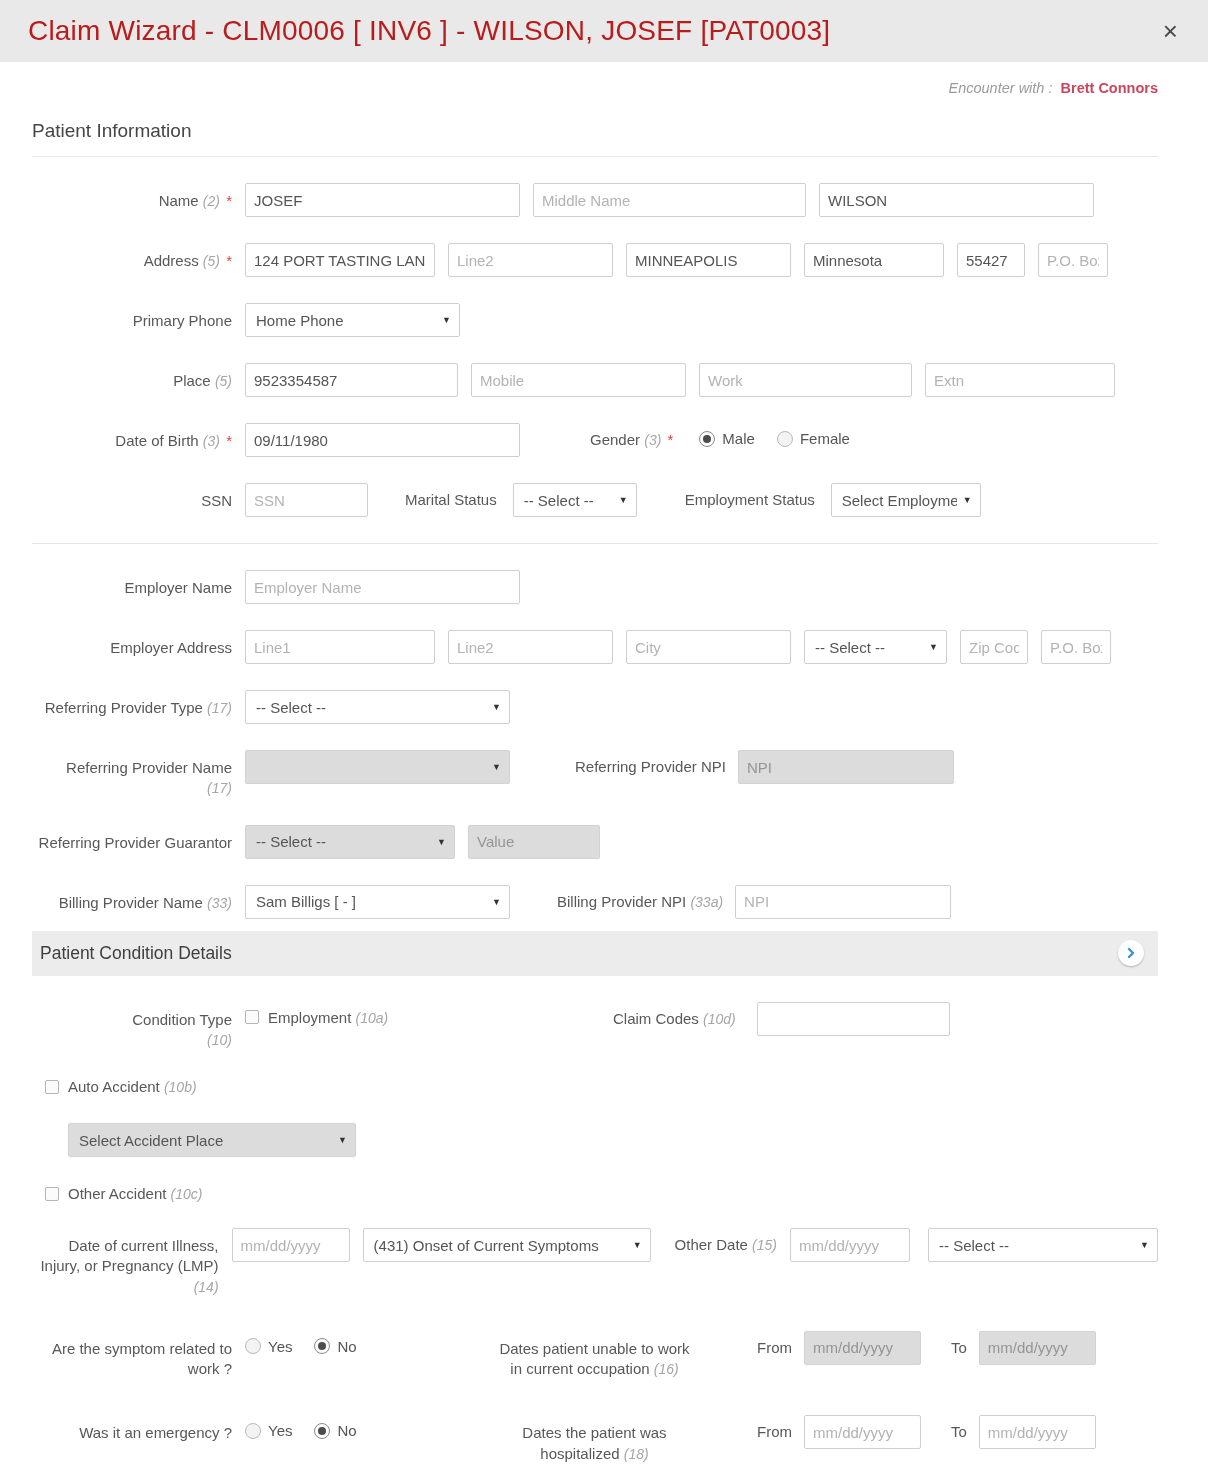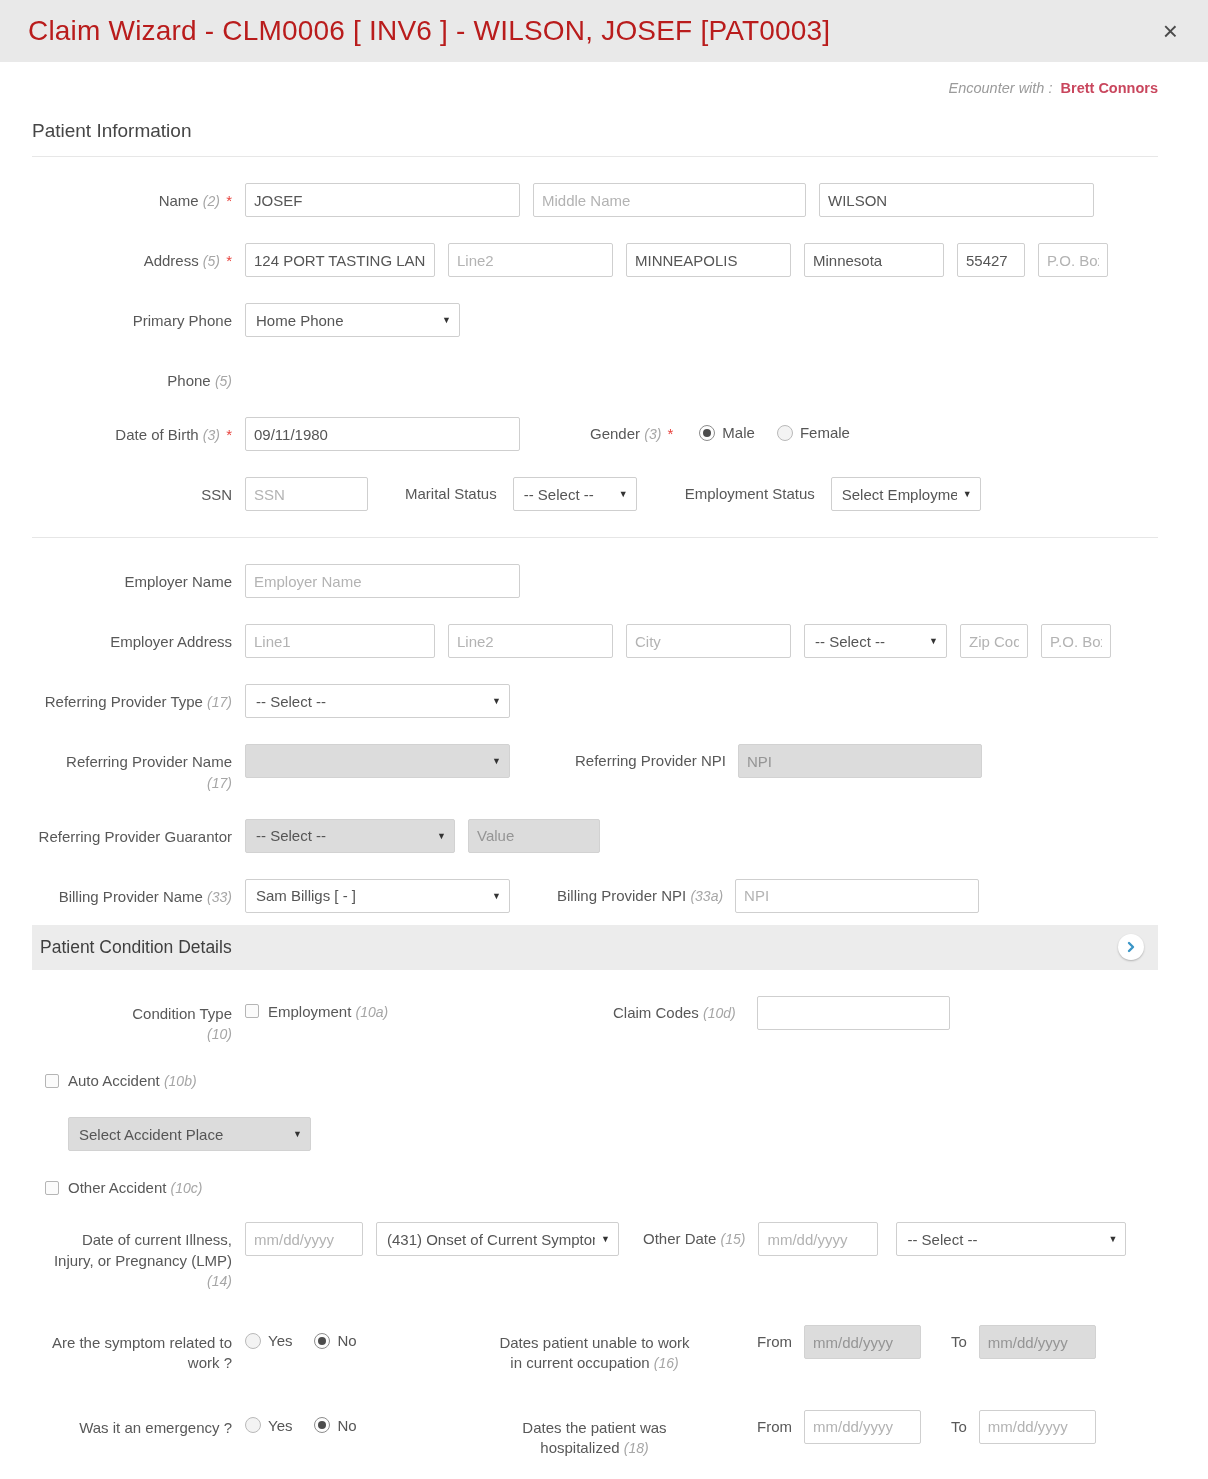--- a/index.html
+++ b/index.html
@@ -45,22 +45,22 @@
   .select {
     height: 34px; border: 1px solid #cfcfcf; border-radius: 2px; background: #fff;
     display: flex; align-items: center; padding: 0 8px 0 10px; cursor: pointer;
   }
   .select .sel-text { flex: 1; white-space: nowrap; overflow: hidden; color: #555; }
   .select .caret { font-size: 9px; color: #333; margin-left: 6px; flex: 0 0 auto; }
   .select.dis { background: #dcdcdc; border-color: #d2d2d2; }
   
   .w68{width:68px}.w70{width:70px}.w117{width:117px}.w118{width:118px}.w120{width:120px}
   .w123{width:123px}.w124{width:124px}.w132{width:132px}.w140{width:140px}.w143{width:143px}
-  .w150{width:150px}.w165{width:165px}.w190{width:190px}.w193{width:193px}.w202{width:244px}
-  .w210{width:210px}.w213{width:213px}.w215{width:215px}.w230{width:230px}.w243{width:243px}
+  .w150{width:150px}.w165{width:165px}.w190{width:190px}.w193{width:193px}.w202{width:216px}
+  .w210{width:210px}.w213{width:213px}.w215{width:215px}.w230{width:230px}.w243{width:288px}
   .w265{width:265px}.w273{width:273px}.w275{width:275px}
   .inline-lbl { padding-top: 8px; color: #585858; white-space: nowrap; }
   
   .radio-group { display: flex; align-items: center; padding-top: 7px; }
   .radio-opt { display: flex; align-items: center; margin-right: 22px; cursor: pointer; }
   .radio {
     width: 16px; height: 16px; border-radius: 50%;
     border: 1px solid #b9b9b9; background: #f3f3f3; margin-right: 7px;
     display: inline-flex; align-items: center; justify-content: center;
   }
@@ -149,22 +149,28 @@
       <div class="fields">
         <div class="select w215">
           <span class="sel-text">Home Phone</span>
           <span class="caret">▼</span>
         </div>
       </div>
     </div>
 
     <div class="row">
       <div class="lbl">
-        <span>Phone</span>
+        <span>Place</span>
         <span class="code">(5)</span>
+      </div>
+      <div class="fields">
+        <input class="inp w213" value="9523354587" style="">
+        <input class="inp w215 gap" placeholder="Mobile" style="">
+        <input class="inp w213 gap" placeholder="Work" style="">
+        <input class="inp w190 gap" placeholder="Extn" style="">
       </div>
     </div>
 
     <div class="row">
       <div class="lbl">
         <span>Date of Birth</span>
         <span class="code">(3)</span>
         <span class="req">*</span>
       </div>
       <div class="fields">

